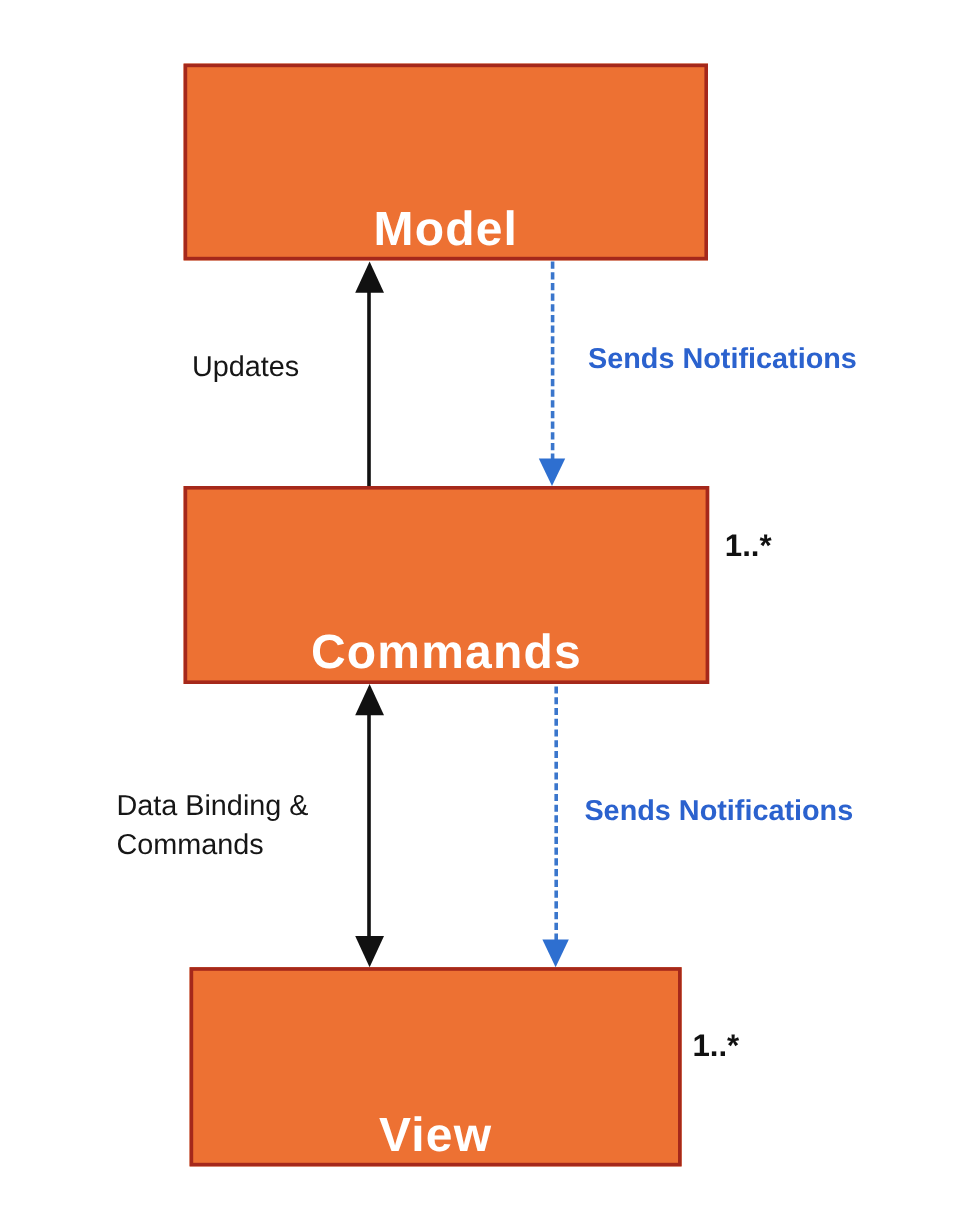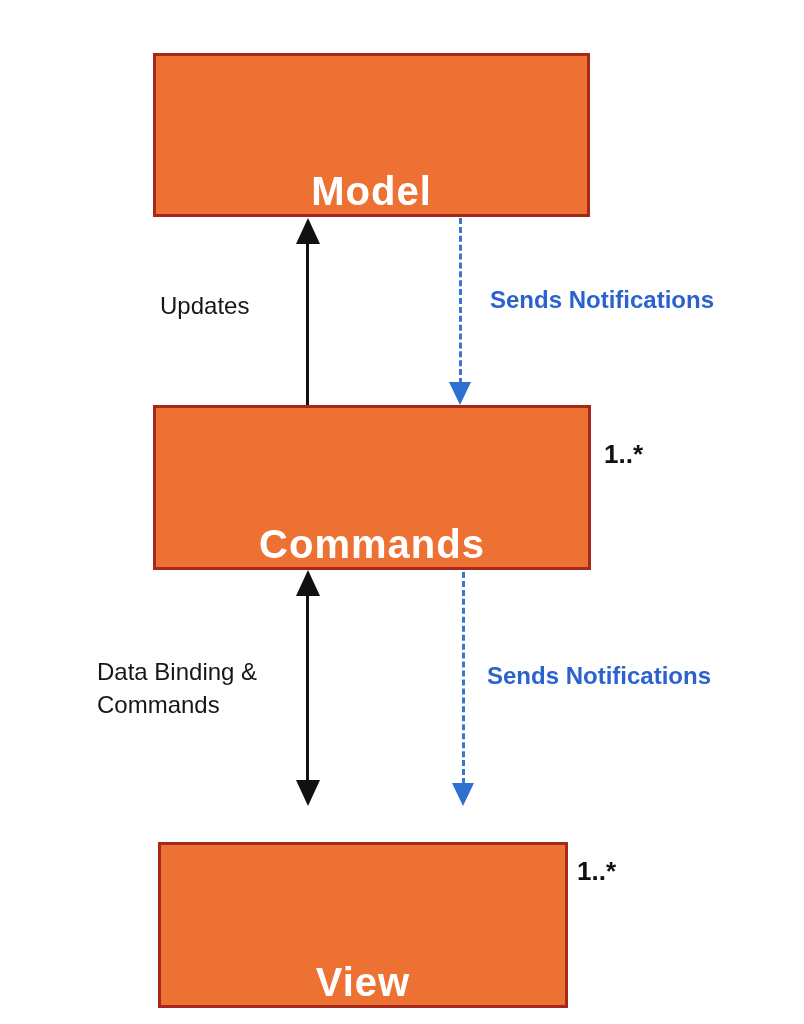--- a/index.html
+++ b/index.html
@@ -25,21 +25,21 @@
     justify-content: center;
   }
   .node-label {
     color: #ffffff;
     font-weight: bold;
     font-size: 40px;
     letter-spacing: 1px;
   }
   .box-model     { left: 153px; top: 53px;  width: 437px; height: 164px; }
   .box-viewmodel { left: 153px; top: 405px; width: 438px; height: 165px; }
-  .box-view      { left: 158px; top: 806px; width: 410px; height: 166px; margin-top: 36px; }
+  .box-view      { left: 158px; top: 806px; width: 410px; height: 166px; }
 
   
   .solid-line {
     position: absolute;
     width: 3px;
     background: var(--arrow-black, #111111);
   }
   .line-updates { left: 306px; top: 230px; height: 175px; }
   .line-binding { left: 306px; top: 584px; height: 208px; }
 

